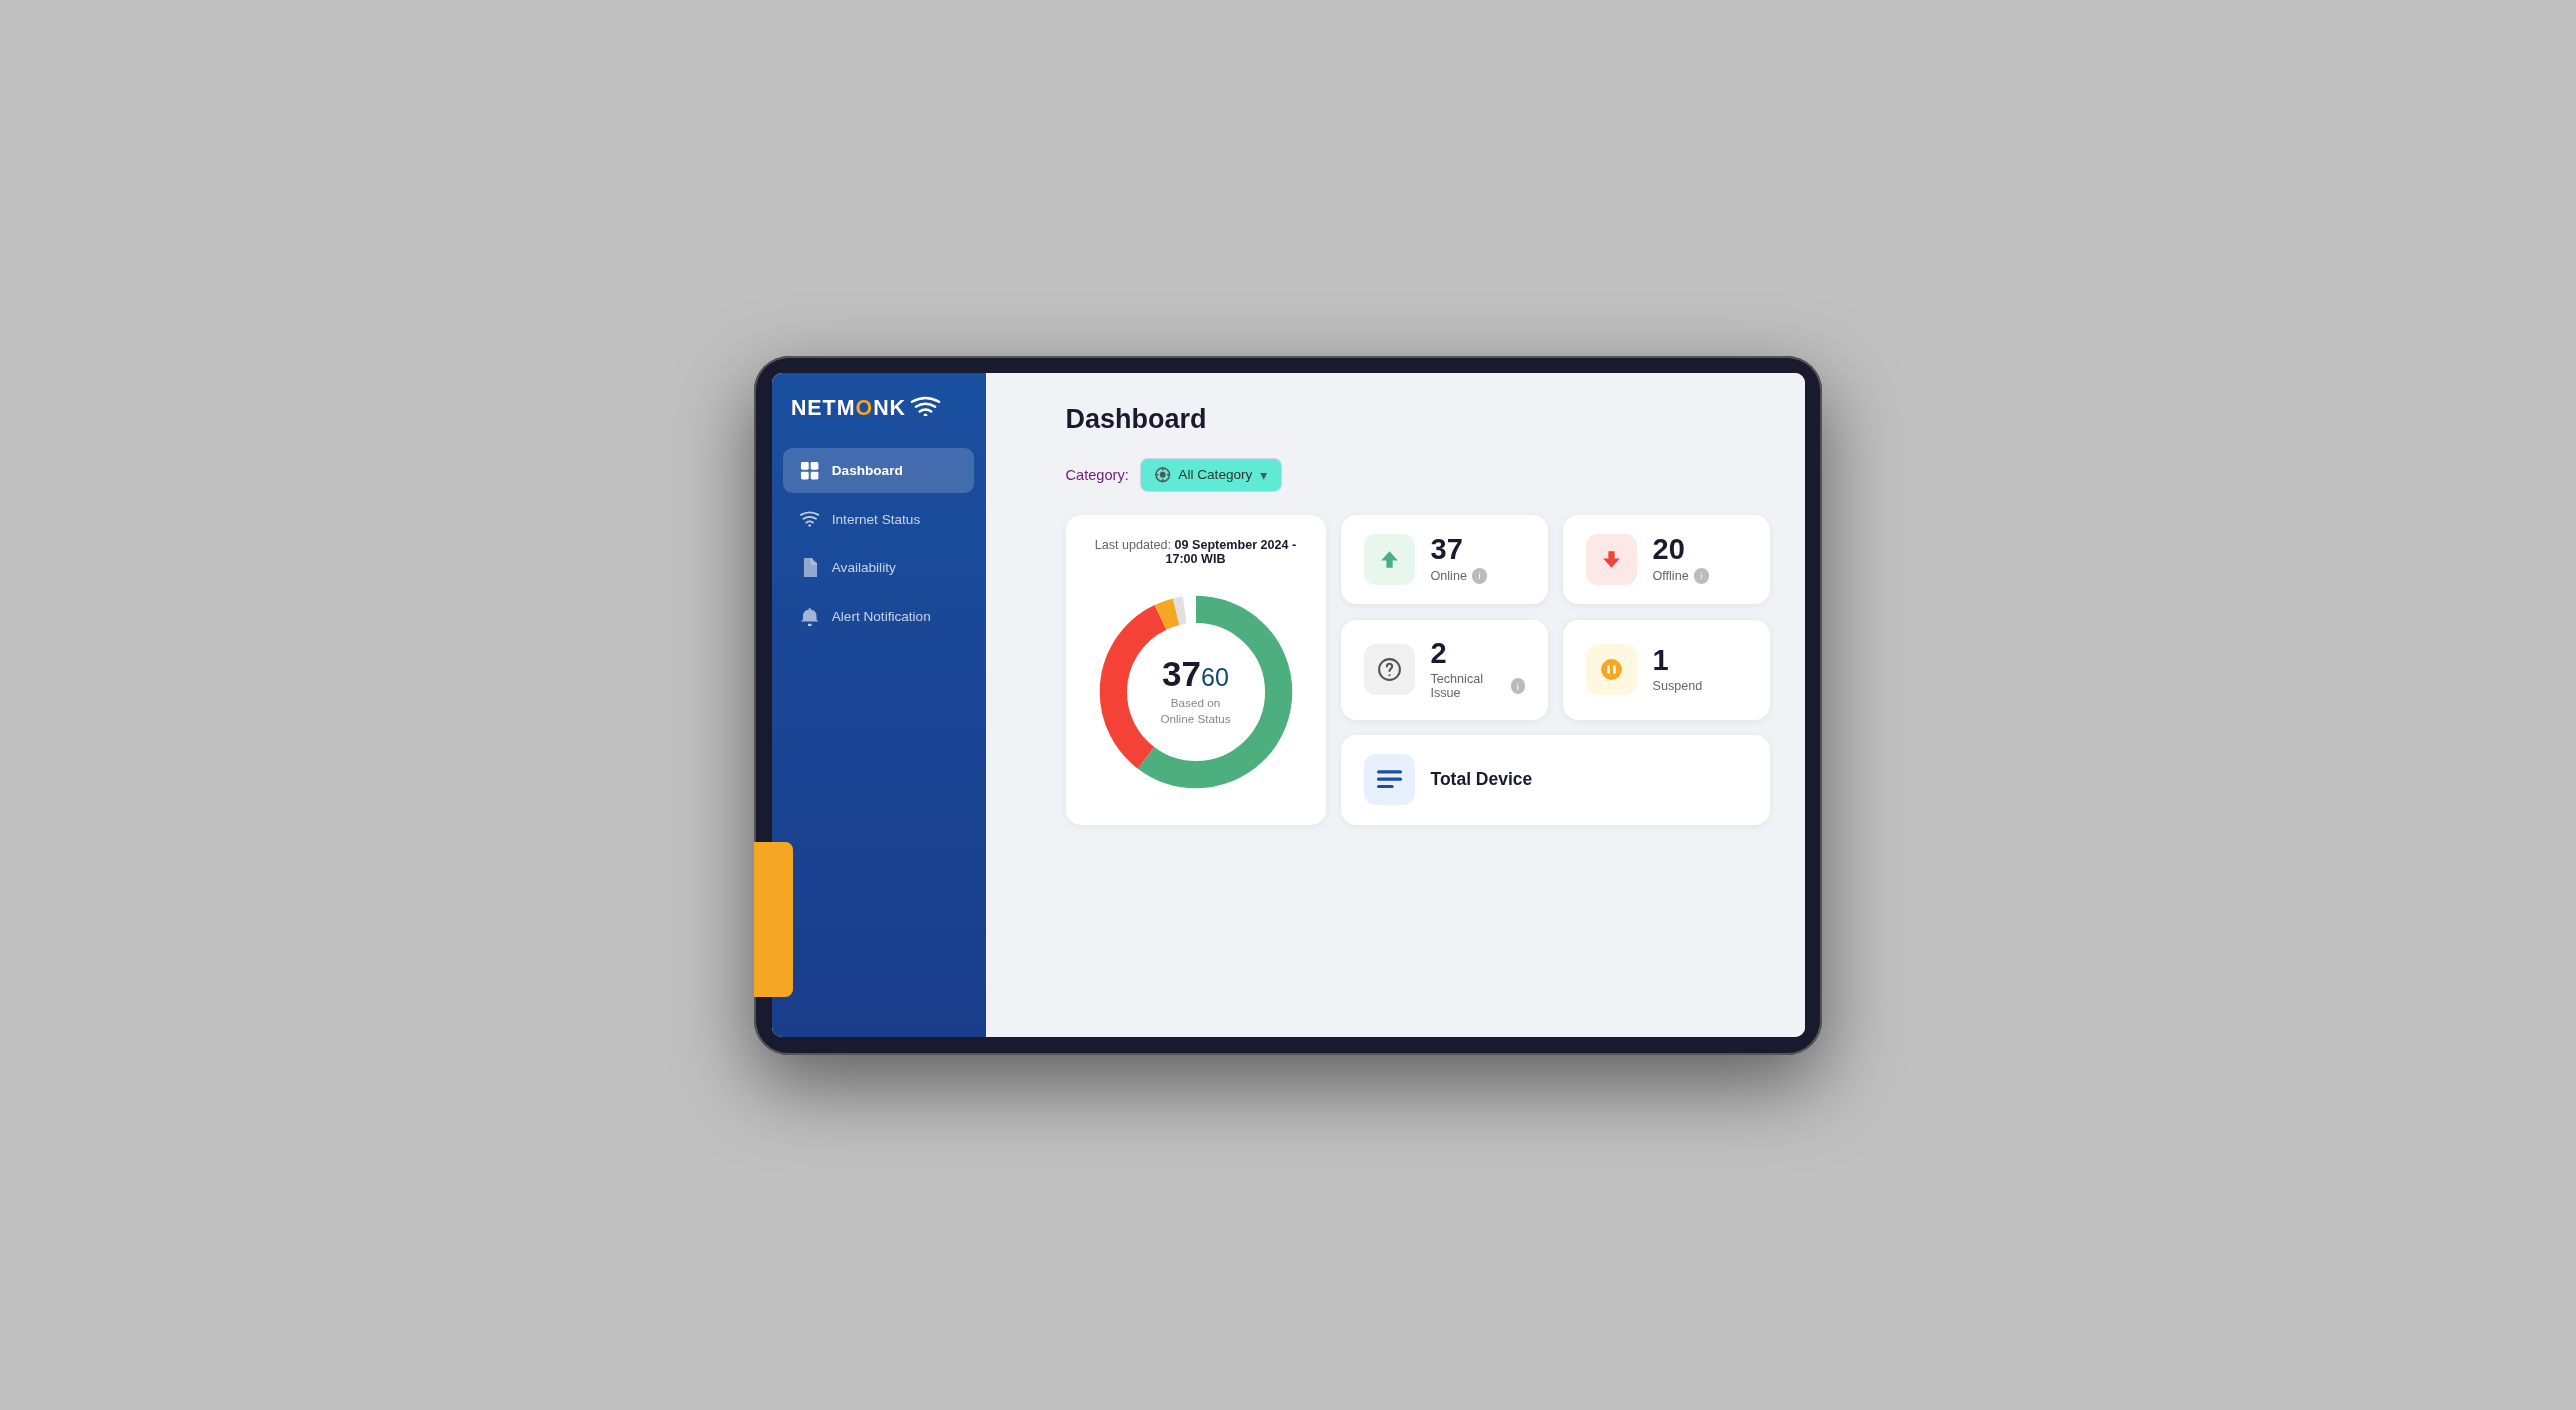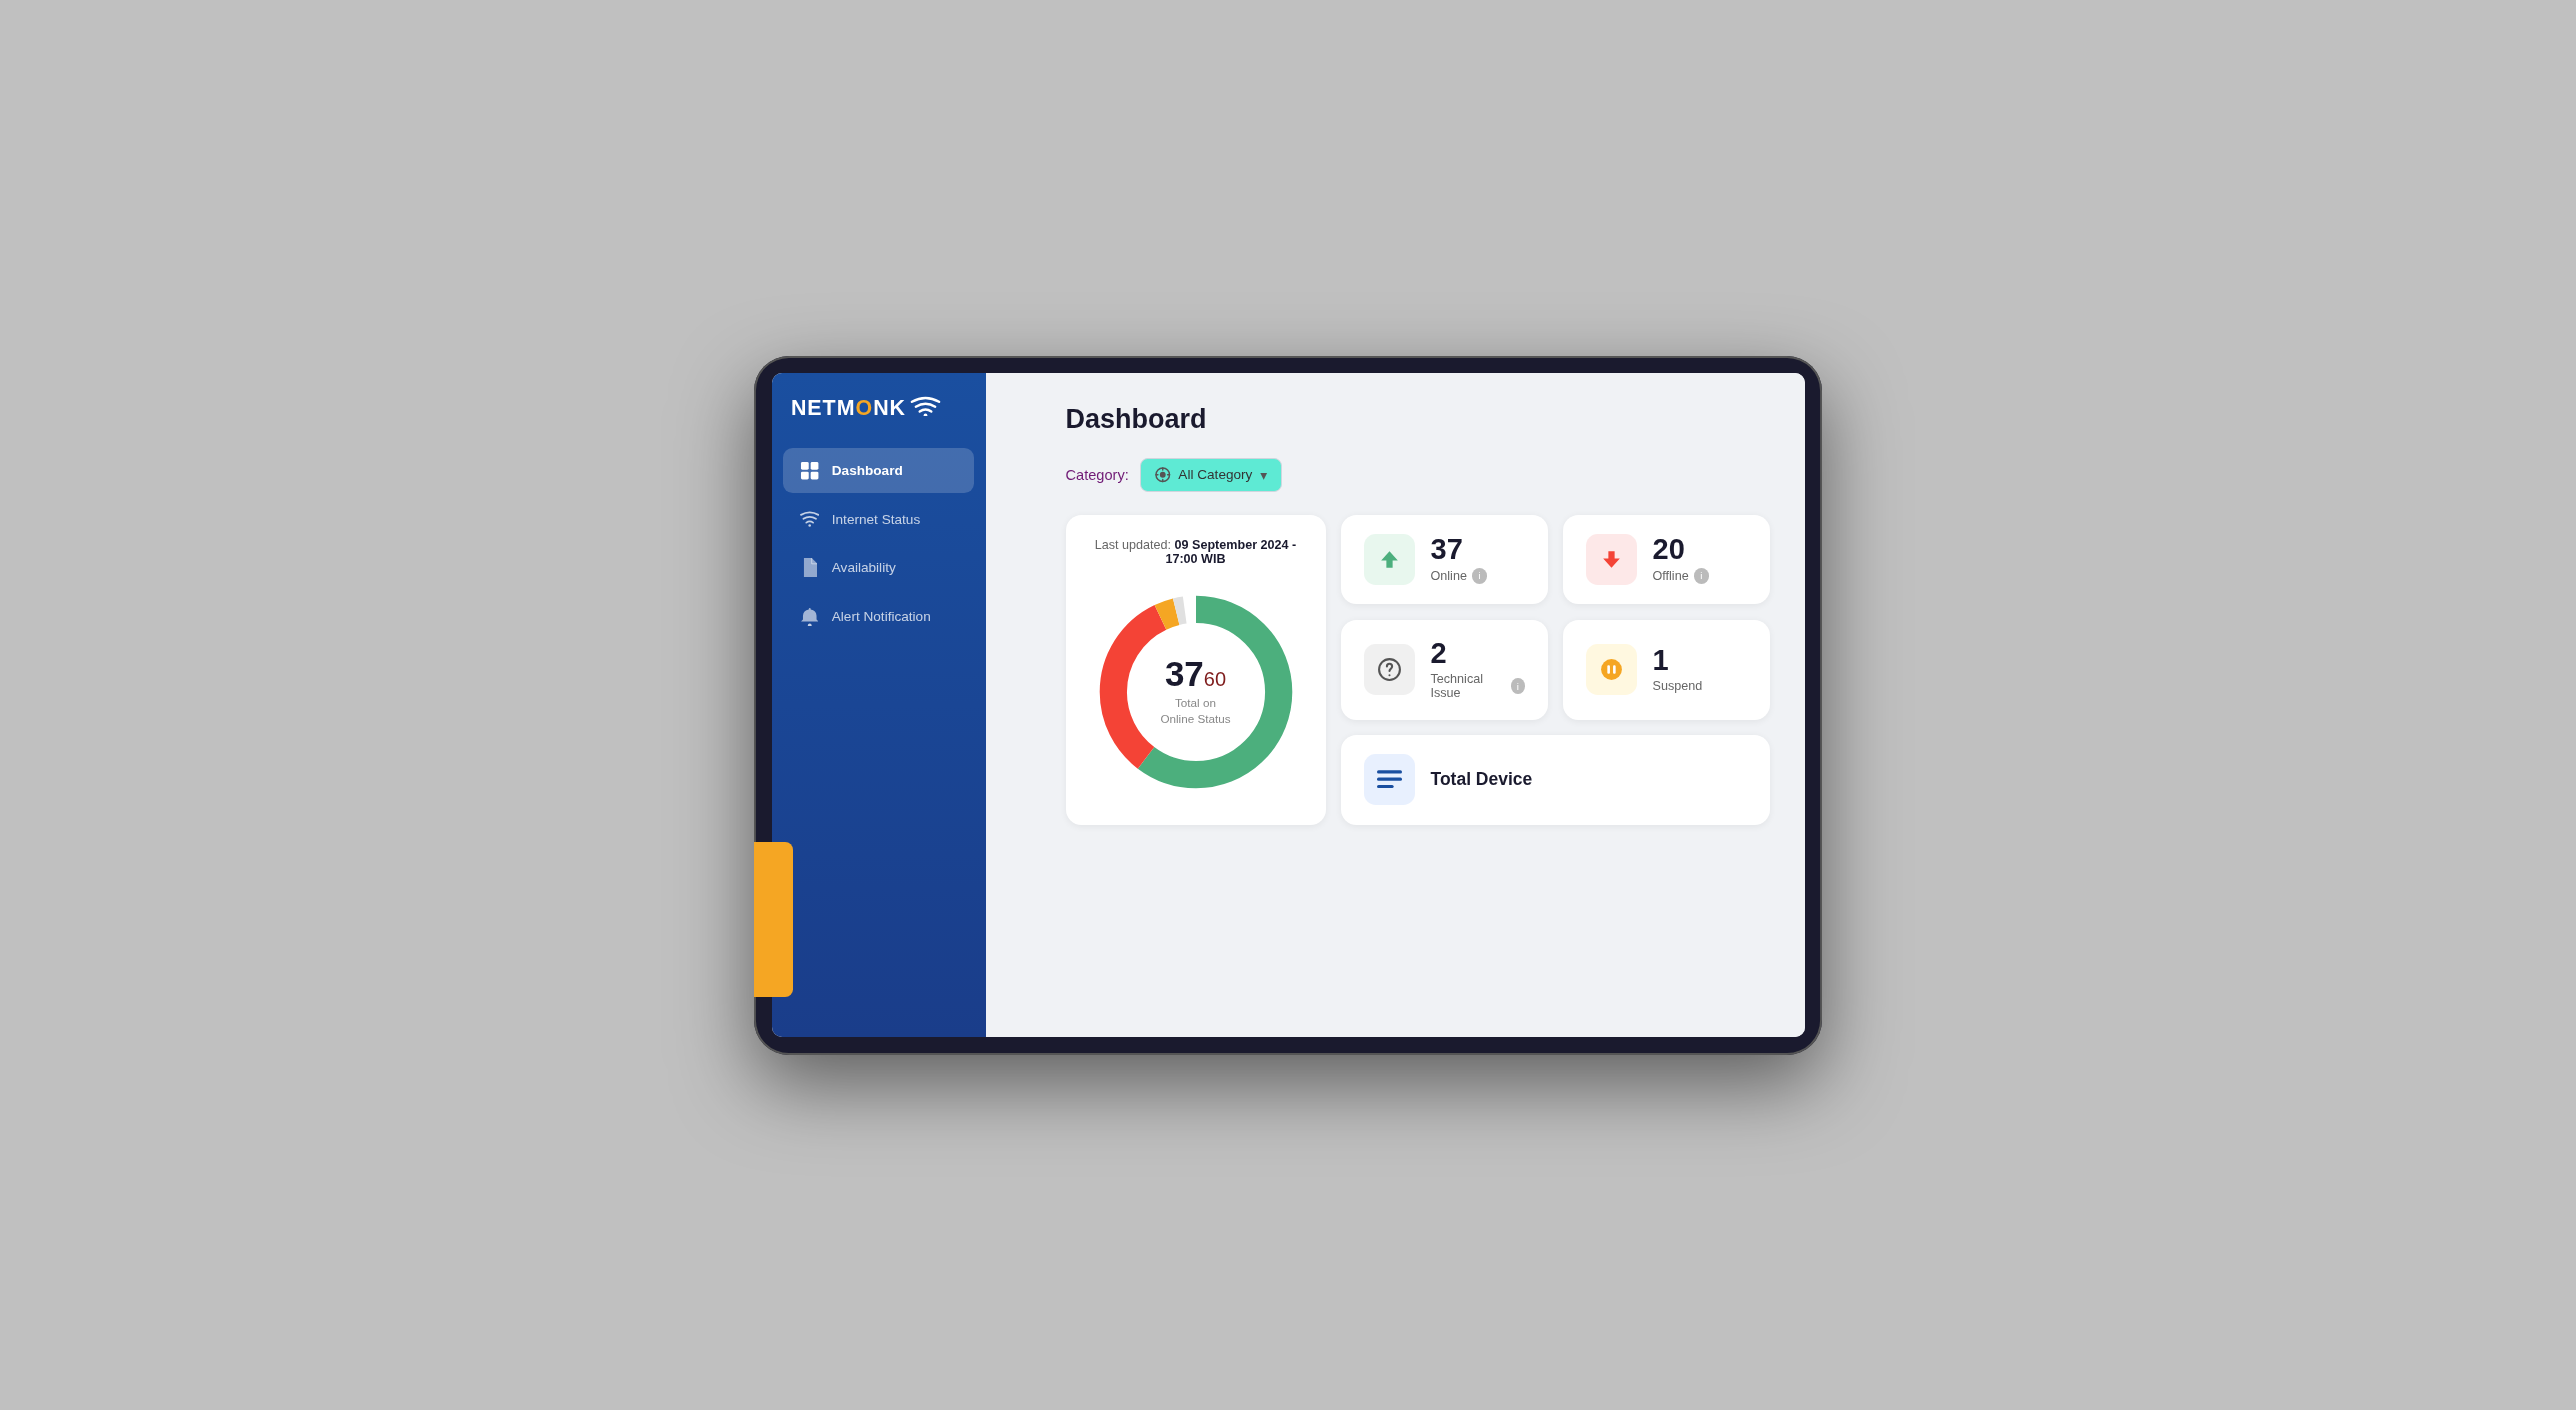--- a/index.html
+++ b/index.html
@@ -400,24 +400,24 @@
               <circle cx="110" cy="110" r="85" fill="none" stroke="#4caf7d" stroke-width="28" stroke-dasharray="321.7 521.5" stroke-dashoffset="0"></circle>
 
               <circle cx="110" cy="110" r="85" fill="none" stroke="#f44336" stroke-width="28" stroke-dasharray="173.7 521.5" stroke-dashoffset="-321.7"></circle>
 
               <circle cx="110" cy="110" r="85" fill="none" stroke="#f5a623" stroke-width="28" stroke-dasharray="17.2 521.5" stroke-dashoffset="-495.4"></circle>
 
               <circle cx="110" cy="110" r="85" fill="none" stroke="#e0e0e0" stroke-width="28" stroke-dasharray="8.9 521.5" stroke-dashoffset="-512.6"></circle>
             </svg>
             <div class="donut-center">
               <div class="donut-main-num">
-                <span>37</span><span class="donut-total" style="font-size:20px;color:#7f1d1d;">60</span>
+                <span>37</span><span class="donut-total" style="font-size:25px;color:#0c4a6e;">60</span>
               </div>
               <div class="donut-sub">
-                <div>Total on</div>
+                <div>Based on</div>
                 <div>Online Status</div>
               </div>
             </div>
           </div>
         </div>
 
         <div class="stat-card" style="grid-column:2;grid-row:1;">
           <div class="stat-icon-box green">
             <svg width="25" height="25" viewBox="0 0 24 24" fill="#4caf7d">
               <path d="M12 4l8 9h-5v7H9v-7H4z"></path>

